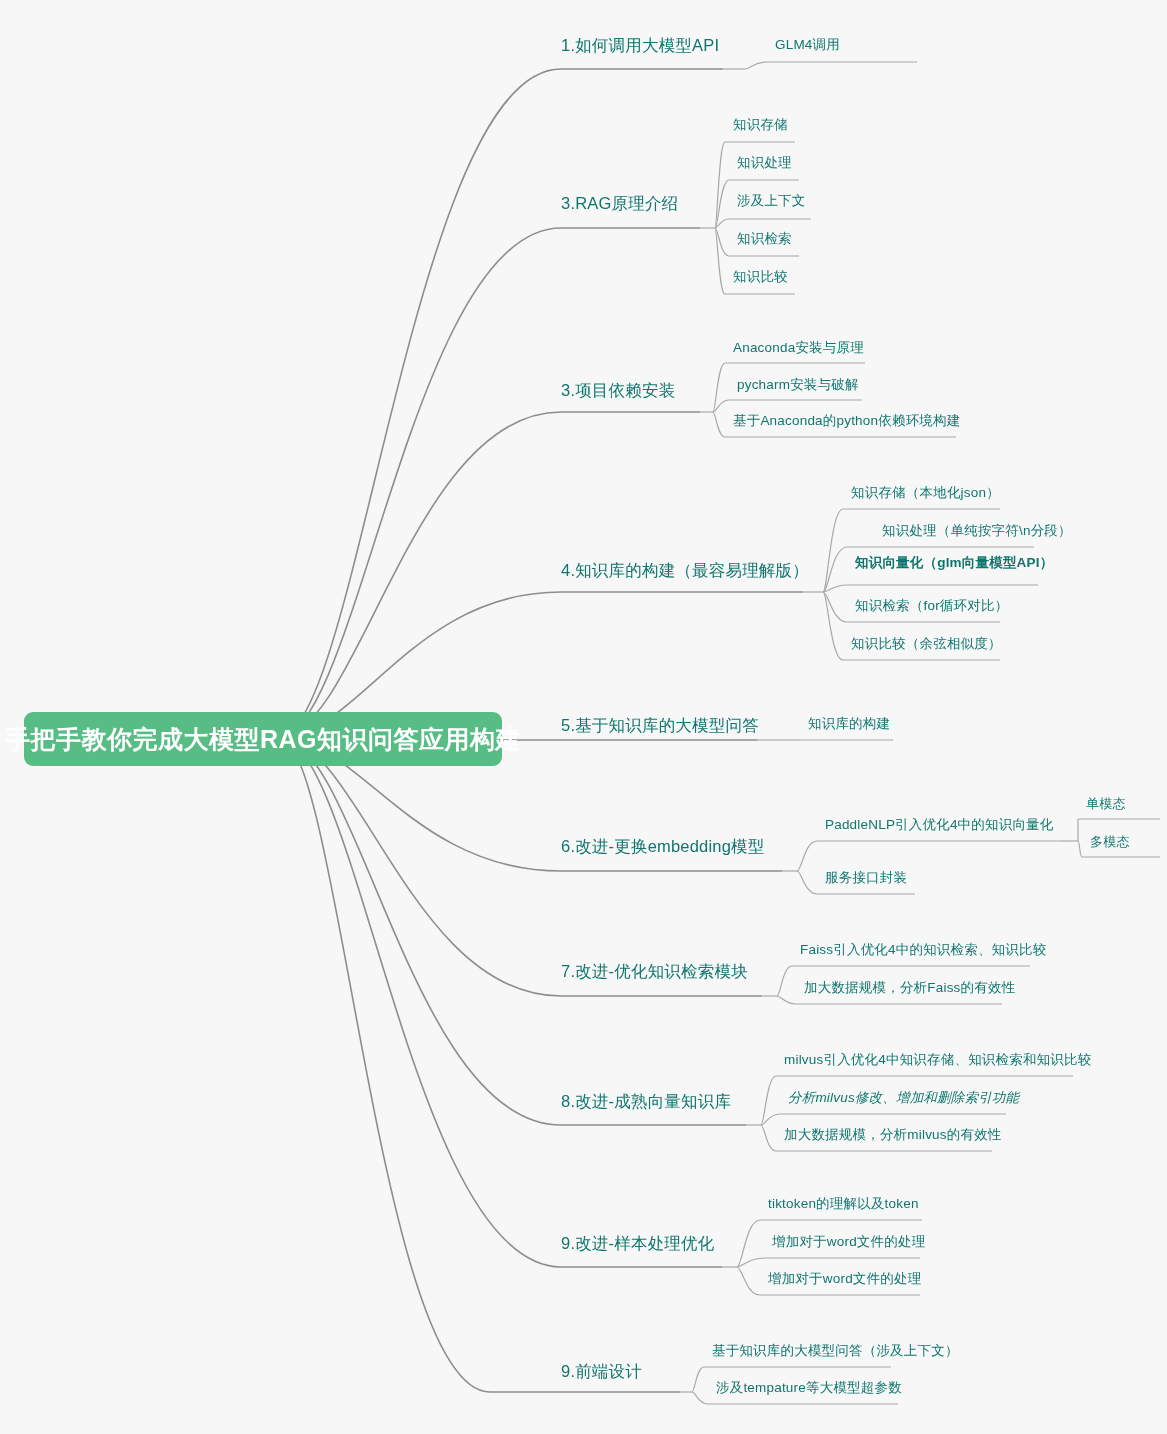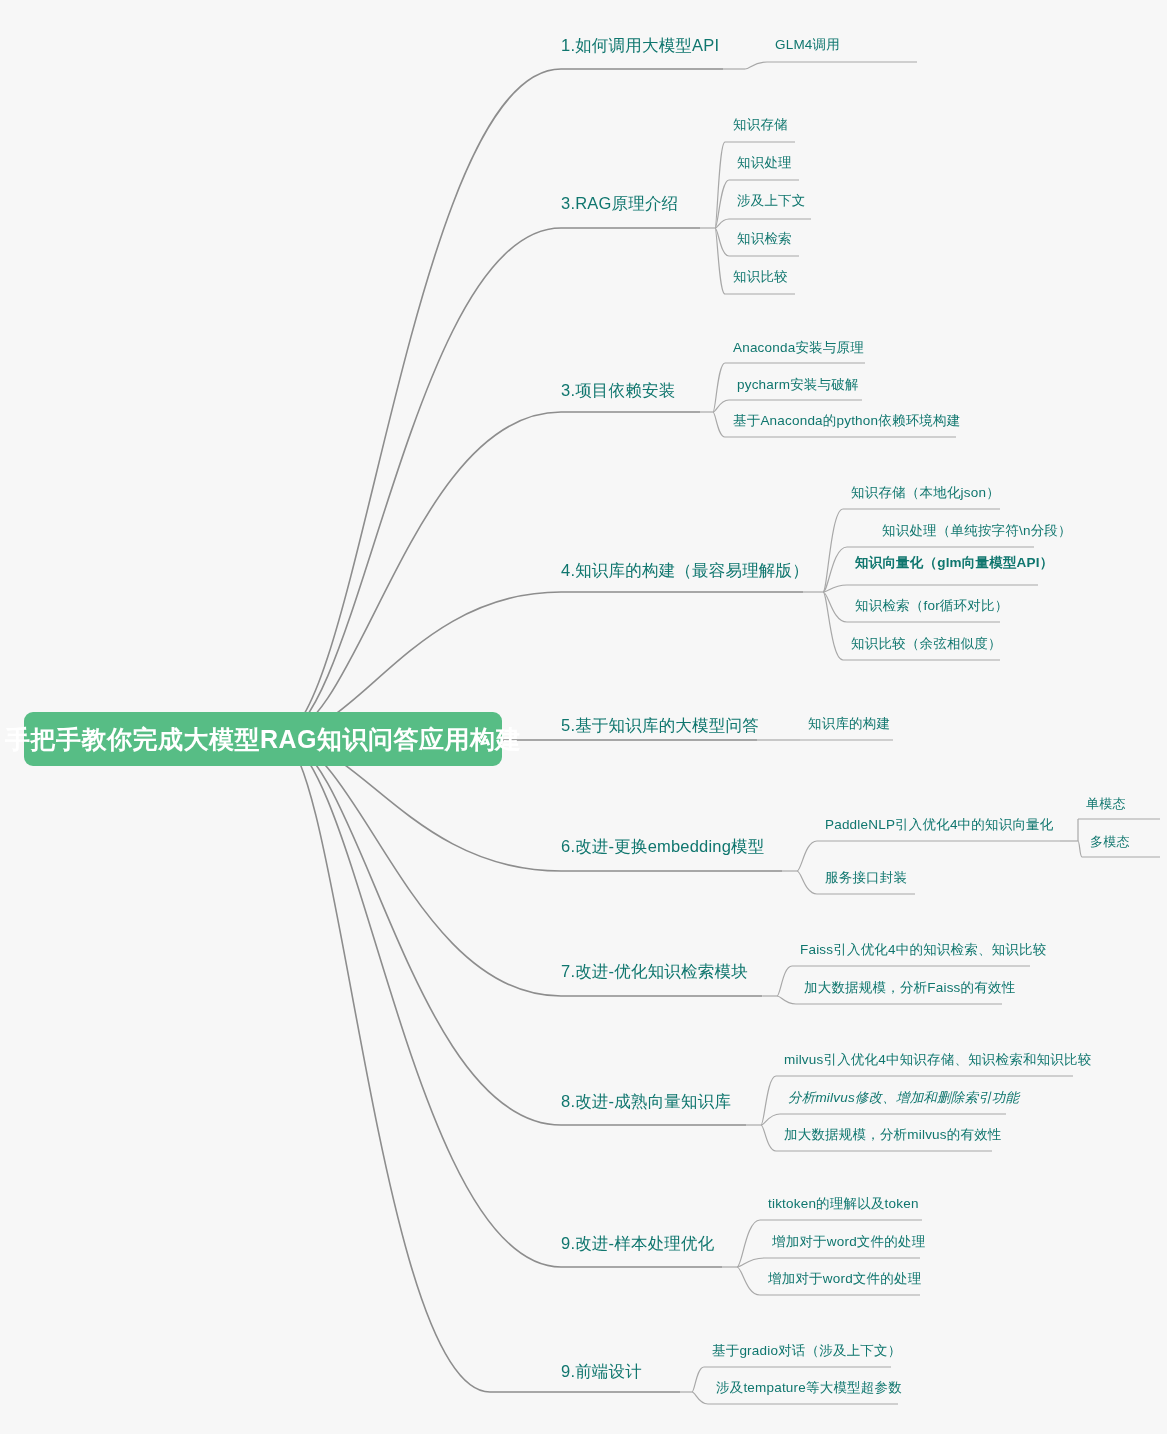--- a/index.html
+++ b/index.html
@@ -213,16 +213,16 @@
       <div class="node-label label-sub" style="left: 804px; top: 981px;">加大数据规模，分析Faiss的有效性</div>
       <div class="node-label label-main" style="left: 561px; top: 1092px;">8.改进-成熟向量知识库</div>
       <div class="node-label label-sub" style="left: 784px; top: 1053px;">milvus引入优化4中知识存储、知识检索和知识比较</div>
       <div class="node-label label-sub" style="left: 788px; top: 1091px; font-style: italic;">分析milvus修改、增加和删除索引功能</div>
       <div class="node-label label-sub" style="left: 784px; top: 1128px;">加大数据规模，分析milvus的有效性</div>
       <div class="node-label label-main" style="left: 561px; top: 1234px;">9.改进-样本处理优化</div>
       <div class="node-label label-sub" style="left: 768px; top: 1197px;">tiktoken的理解以及token</div>
       <div class="node-label label-sub" style="left: 772px; top: 1235px;">增加对于word文件的处理</div>
       <div class="node-label label-sub" style="left: 768px; top: 1272px;">增加对于word文件的处理</div>
       <div class="node-label label-main" style="left: 561px; top: 1362px;">9.前端设计</div>
-      <div class="node-label label-sub" style="left: 712px; top: 1344px;">基于gradio对话（涉及上下文）</div>
+      <div class="node-label label-sub" style="left: 712px; top: 1344px;">基于知识库的大模型问答（涉及上下文）</div>
       <div class="node-label label-sub" style="left: 716px; top: 1381px;">涉及tempature等大模型超参数</div>
     </div>
 </div>
 
 </body></html>

